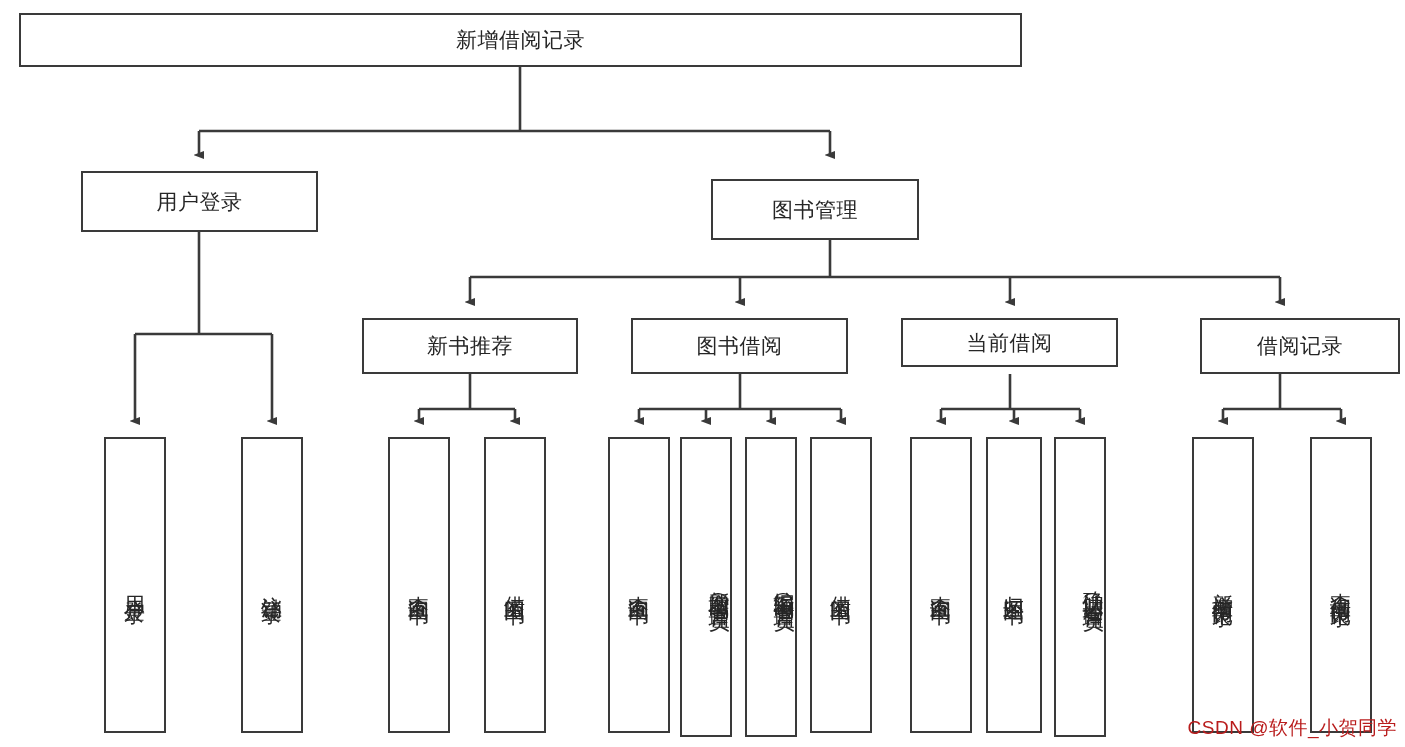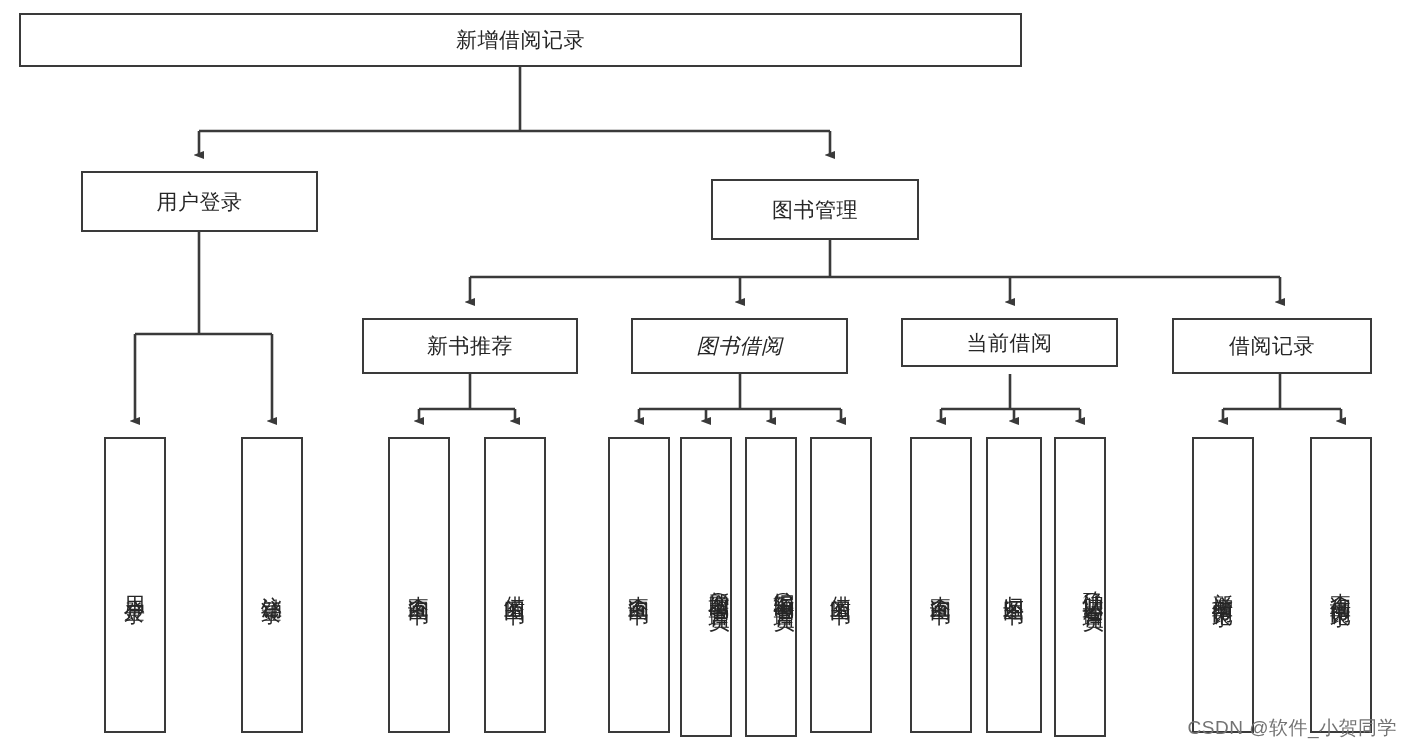--- a/index.html
+++ b/index.html
@@ -57,21 +57,21 @@
   }
   .node-label {
     display: block;
     white-space: nowrap;
   }
   #watermark {
     position: absolute;
     right: 8px;
     bottom: 6px;
     font-size: 19px;
-    color: #737373;
+    color: #b91c1c;
     white-space: nowrap;
     letter-spacing: 0.5px;
   }
 </style>
 </head>
 <body>
 
 <div id="canvas">
 
   <svg id="wires" viewBox="0 0 1405 747">
@@ -131,27 +131,27 @@
   <div class="node h" style="left:81px; top:171px; width:237px; height:61px;">
     <span class="node-label">用户登录</span>
   </div>
   <div class="node h" style="left:711px; top:171px; width:208px; height:61px;margin-top:8px;">
     <span class="node-label">图书管理</span>
   </div>
 
   <div class="node h" style="left:362px; top:318px; width:216px; height:56px;">
     <span class="node-label">新书推荐</span>
   </div>
-  <div class="node h" style="left:631px; top:318px; width:217px; height:56px;font-style:italic;">
+  <div class="node h" style="left:631px; top:318px; width:217px; height:56px;">
     <span class="node-label">图书借阅</span>
   </div>
   <div class="node h" style="left:901px; top:318px; width:217px; height:49px;">
     <span class="node-label">当前借阅</span>
   </div>
-  <div class="node h" style="left:1172px; top:318px; width:200px; height:56px;">
+  <div class="node h" style="left:1200px; top:318px; width:200px; height:56px;">
     <span class="node-label">借阅记录</span>
   </div>
 
   <div class="node v mid" style="left:104px; top:437px; width:62px; height:296px;">
     <span class="node-label">用户登录</span>
   </div>
   <div class="node v mid" style="left:241px; top:437px; width:62px; height:296px;">
     <span class="node-label">注销登录</span>
   </div>
 

